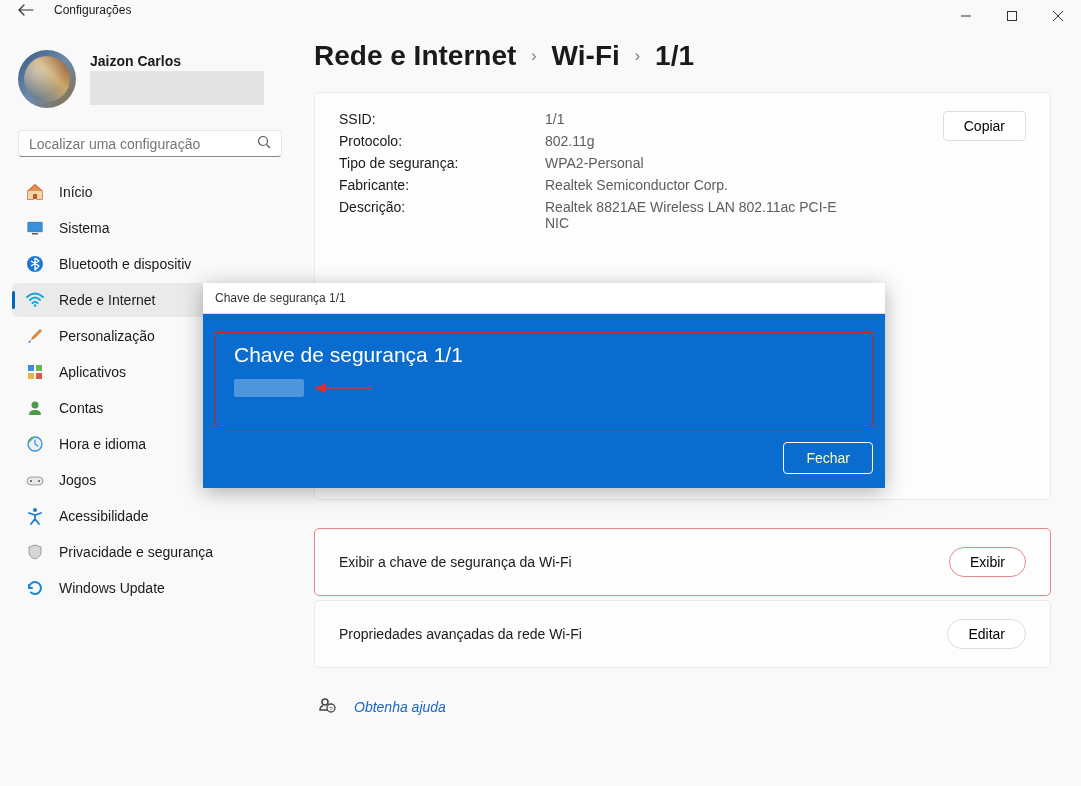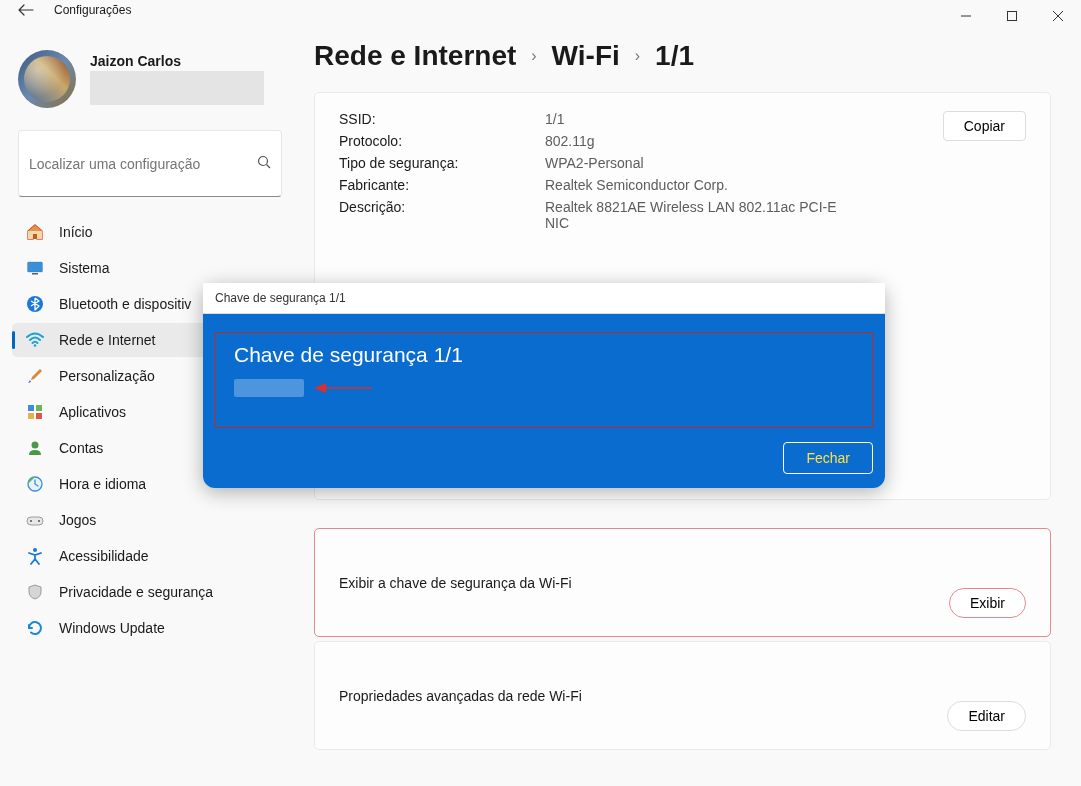--- a/index.html
+++ b/index.html
@@ -10,58 +10,58 @@
 .back-btn { width: 16px; height: 16px; display: flex; align-items: center; justify-content: center; color: #333; margin-right: 20px; cursor: pointer; }
 .window-title { font-size: 12px; color: #1a1a1a; }
 .main-layout { display: flex; height: calc(100% - 50px); }
 .sidebar { width: 300px; padding: 12px 12px 0 12px; display: flex; flex-direction: column; }
 .user-section { display: flex; align-items: center; padding: 10px 6px 18px; gap: 14px; }
 .avatar { width: 58px; height: 58px; border-radius: 50%; background: linear-gradient(135deg,#3a5a85,#6b8ab0,#8b6e3a); display:flex; align-items:center; justify-content:center; color:#fff; font-size:10px; overflow:hidden; position:relative; }
 .avatar::after{content:"";position:absolute;inset:6px;background:radial-gradient(circle at 30% 30%,rgba(255,255,255,0.4),transparent 60%),linear-gradient(45deg,#4b6f9e 0%,#c9a86a 60%,#8a4a2c 100%);border-radius:50%}
 .user-info { display: flex; flex-direction: column; }
 .user-name { font-size: 14px; font-weight: 600; color: #1a1a1a; }
 .user-email-blur { width: 174px; height: 34px; background: #e4e4e4; margin-top: 2px; }
-.search-box { display: flex; align-items: center; background: #fff; border: 1px solid #e7e7e7; border-bottom: 1.5px solid #888; border-radius: 4px; padding: 24px 10px; margin: 4px 6px 18px; gap: 42px; }
+.search-box { display: flex; align-items: center; background: #fff; border: 1px solid #e7e7e7; border-bottom: 1.5px solid #888; border-radius: 4px; padding: 4px 10px; margin: 4px 6px 18px; gap: 42px; }
 .search-input { border: none; outline: none; flex: 1; font-size: 14px; color: #616161; background: transparent; }
 .search-icon-box { color: #555; font-size: 12px; }
 .nav-list { display: flex; flex-direction: column; gap: 2px; }
 .nav-item { display: flex; align-items: center; gap: 15px; padding: 8px 14px; border-radius: 5px; cursor: pointer; font-size: 14px; color: #1a1a1a; position: relative; }
 .nav-item.active { background: #eaeaea; }
 .nav-item.active::before { content:""; position:absolute; left:0; top:8px; bottom:8px; width:3px; background:#0067c0; border-radius:2px; }
 .nav-icon { width: 18px; height: 18px; display: flex; align-items: center; justify-content: center; }
 .content { flex: 1; padding: 12px 30px 10px 14px; overflow-y: auto; }
 .breadcrumb { display: flex; align-items: center; gap: 15px; font-size: 28px; font-weight: 600; color: #1a1a1a; margin-bottom: 20px; }
 .bc-link { color: #1a1a1a; }
 .bc-sep { color: #777; font-size: 16px; font-weight: normal; }
 .card { background: #fdfdfd; border: 1px solid #eaeaea; border-radius: 5px; padding: 18px 24px; margin-bottom: 4px; }
 .prop-row { display: flex; align-items: flex-start; margin-bottom: 6px; font-size: 14px; }
 .prop-label { width: 206px; color: #1a1a1a; }
 .prop-value { color: #5d5d5d; flex: 1; max-width: 300px; }
 .copy-btn { margin-left: auto; padding: 6px 20px; background: #fff; border: 1px solid #ddd; border-radius: 4px; font-size: 14px; cursor: pointer; }
 .first-card-inner { display: flex; }
 .props-col { flex: 1; }
 .action-card { background: #fdfdfd; border: 1px solid #eaeaea; border-radius: 5px; padding: 18px 24px; margin-bottom: 4px; display: flex; align-items: center; justify-content: space-between; }
 .action-card .label { font-size: 14px; color: #1a1a1a; }
-.action-btn { padding: 6px 20px; background: #fff; border: 1px solid #ddd; border-radius: 15px; font-size: 14px; cursor: pointer; margin-top: 41px; }
+.action-btn { padding: 6px 20px; background: #fff; border: 1px solid #ddd; border-radius: 15px; font-size: 14px; cursor: pointer; }
 .highlight-card { border: 1.5px solid #e28a8a; }
 .highlight-btn { border: 1.5px solid #e28a8a; }
 .help-link { display: flex; align-items: center; gap: 18px; margin-top: 24px; padding: 4px 4px; font-size: 14px; }
 .help-link span.link { color: #1a66c0; cursor: pointer; font-style: italic; }
 .help-icon { color: #555; }
 
-.dialog { position: absolute; left: 203px; top: 283px; width: 682px; background: #0a6cce; box-shadow: 0 4px 20px rgba(0,0,0,0.3); border-radius: 12px; }
+.dialog { position: absolute; left: 203px; top: 283px; width: 682px; background: #0a6cce; box-shadow: 0 4px 20px rgba(0,0,0,0.3); }
 .dialog-title { background: #fff; padding: 8px 12px; font-size: 12px; color: #333; border-bottom:1px solid #dcdcdc; }
 .dialog-body { padding: 18px 12px 14px; }
 .key-box { border: 1.5px solid #c22828; padding: 10px 18px 30px; }
 .key-title { color: #fff; font-size: 21px; font-weight: 400; }
 .key-val-row { display: flex; align-items: center; gap: 10px; margin-top: 12px; }
 .key-blur { width: 70px; height: 18px; background: #4d95dc; border-radius: 2px; }
 .arrow-svg { display:block; }
 .dialog-footer { display: flex; justify-content: flex-end; padding: 0 12px 14px; }
-.close-btn { padding: 7px 22px; background: transparent; color: #fde047; border: 1px solid #fff; border-radius: 4px; font-size: 14px; cursor: pointer; }
+.close-btn { padding: 7px 22px; background: transparent; color: #fef9c3; border: 1px solid #fff; border-radius: 4px; font-size: 14px; cursor: pointer; }
 </style>
 </head>
 <body>
 
 <div class="window-controls">
   <div class="window-btn">
       <svg width="10" height="10" viewBox="0 0 10 10">
         <line x1="0" y1="5" x2="10" y2="5" stroke="#333" stroke-width="1"></line>
       </svg>
     </div>

